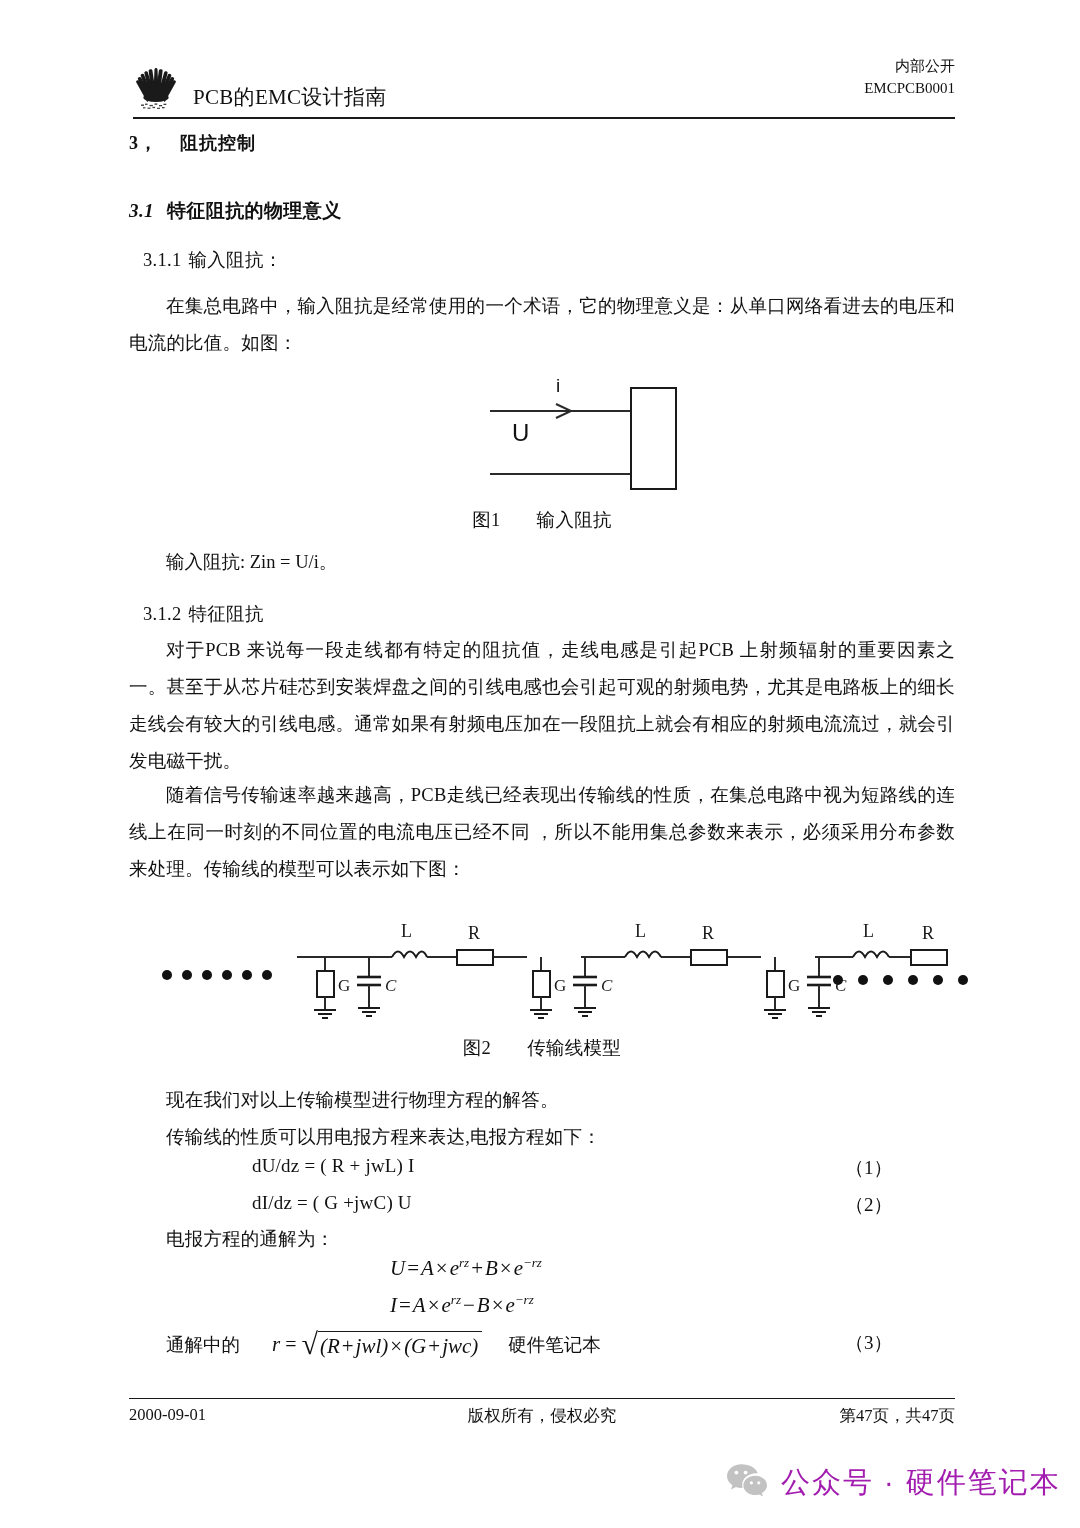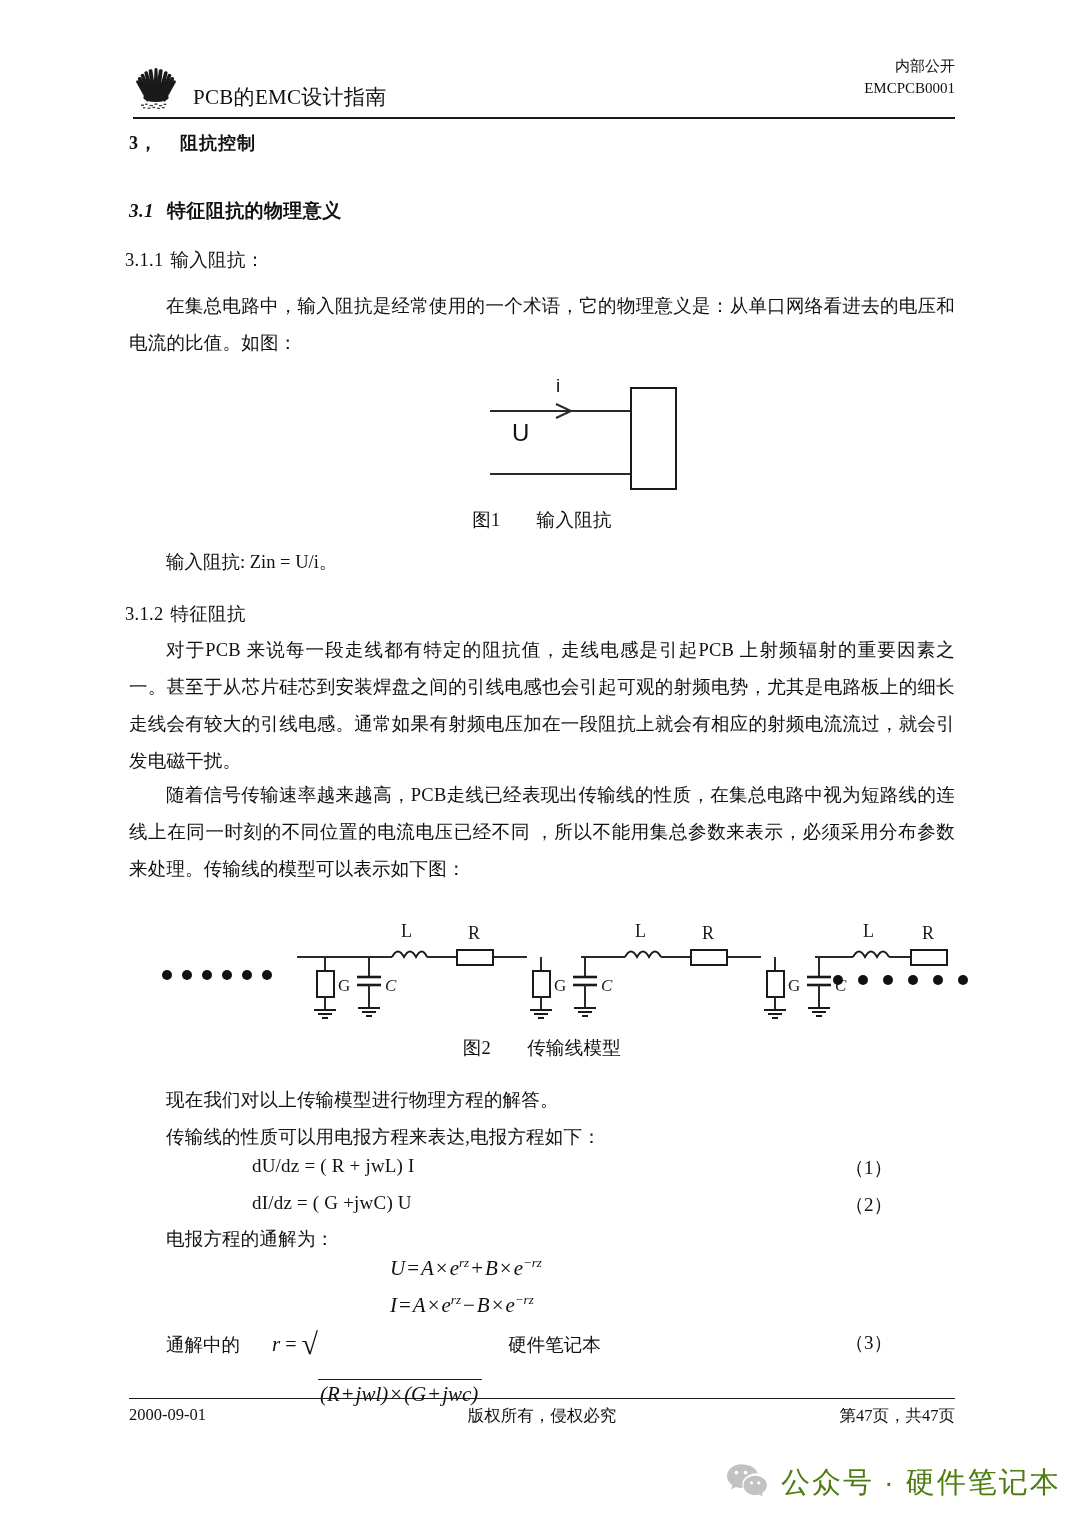--- a/index.html
+++ b/index.html
@@ -86,21 +86,21 @@
     left: 129px;
     top: 198px;
     font-size: 19px;
     font-weight: bold;
     letter-spacing: 0.4px;
   }
   .h2 .h2-num { margin-right: 13px; font-style: italic; }
 
   .h3 {
     position: absolute;
-    left: 125px;
+    left: 143px;
     font-size: 18.5px;
     letter-spacing: 0.3px;
   }
   .h3 .h3-num { margin-right: 7px; }
   #h3-1 { top: 247px; }
   #h3-2 { top: 601px; }
 
   
   .para {
     position: absolute;
@@ -241,21 +241,20 @@
     font-style: normal;
     font-size: 30px;
     line-height: 0.82;
     position: relative;
     top: 1px;
   }
   .radical .rad-body {
     border-top: 1.6px solid #1a1a1a;
     padding: 2px 4px 0 2px;
     font-style: italic;
-    margin-top: 48px;
   }
   .radical .rad-body .op { font-style: normal; padding: 0 2px; }
   .solve-row .r-var { font-style: italic; font-size: 21px; }
   .solve-row .eqsign { font-style: normal; padding: 0 5px; font-size: 20px; }
   .solve-row .trail { margin-left: 26px; font-size: 18.5px; font-style: normal; }
 
   
   .footer-rule {
     position: absolute;
     left: 129px;
@@ -275,21 +274,21 @@
   .footer .f-center { position: absolute; left: 0; top: 0; width: 826px; text-align: center; }
   .footer .f-right  { position: absolute; right: 0;  top: 0; }
 
   
   .watermark {
     position: absolute;
     left: 726px;
     top: 1462px;
     display: flex;
     align-items: center;
-    color: #4d7c0f;
+    color: #a21caf;
     font-family: "Liberation Sans", sans-serif;
     font-size: 29px;
     letter-spacing: 2px;
     white-space: nowrap;
   }
   .watermark .wechat-icon { margin-right: 13px; display: block; }
 </style>
 </head>
 <body>
 

